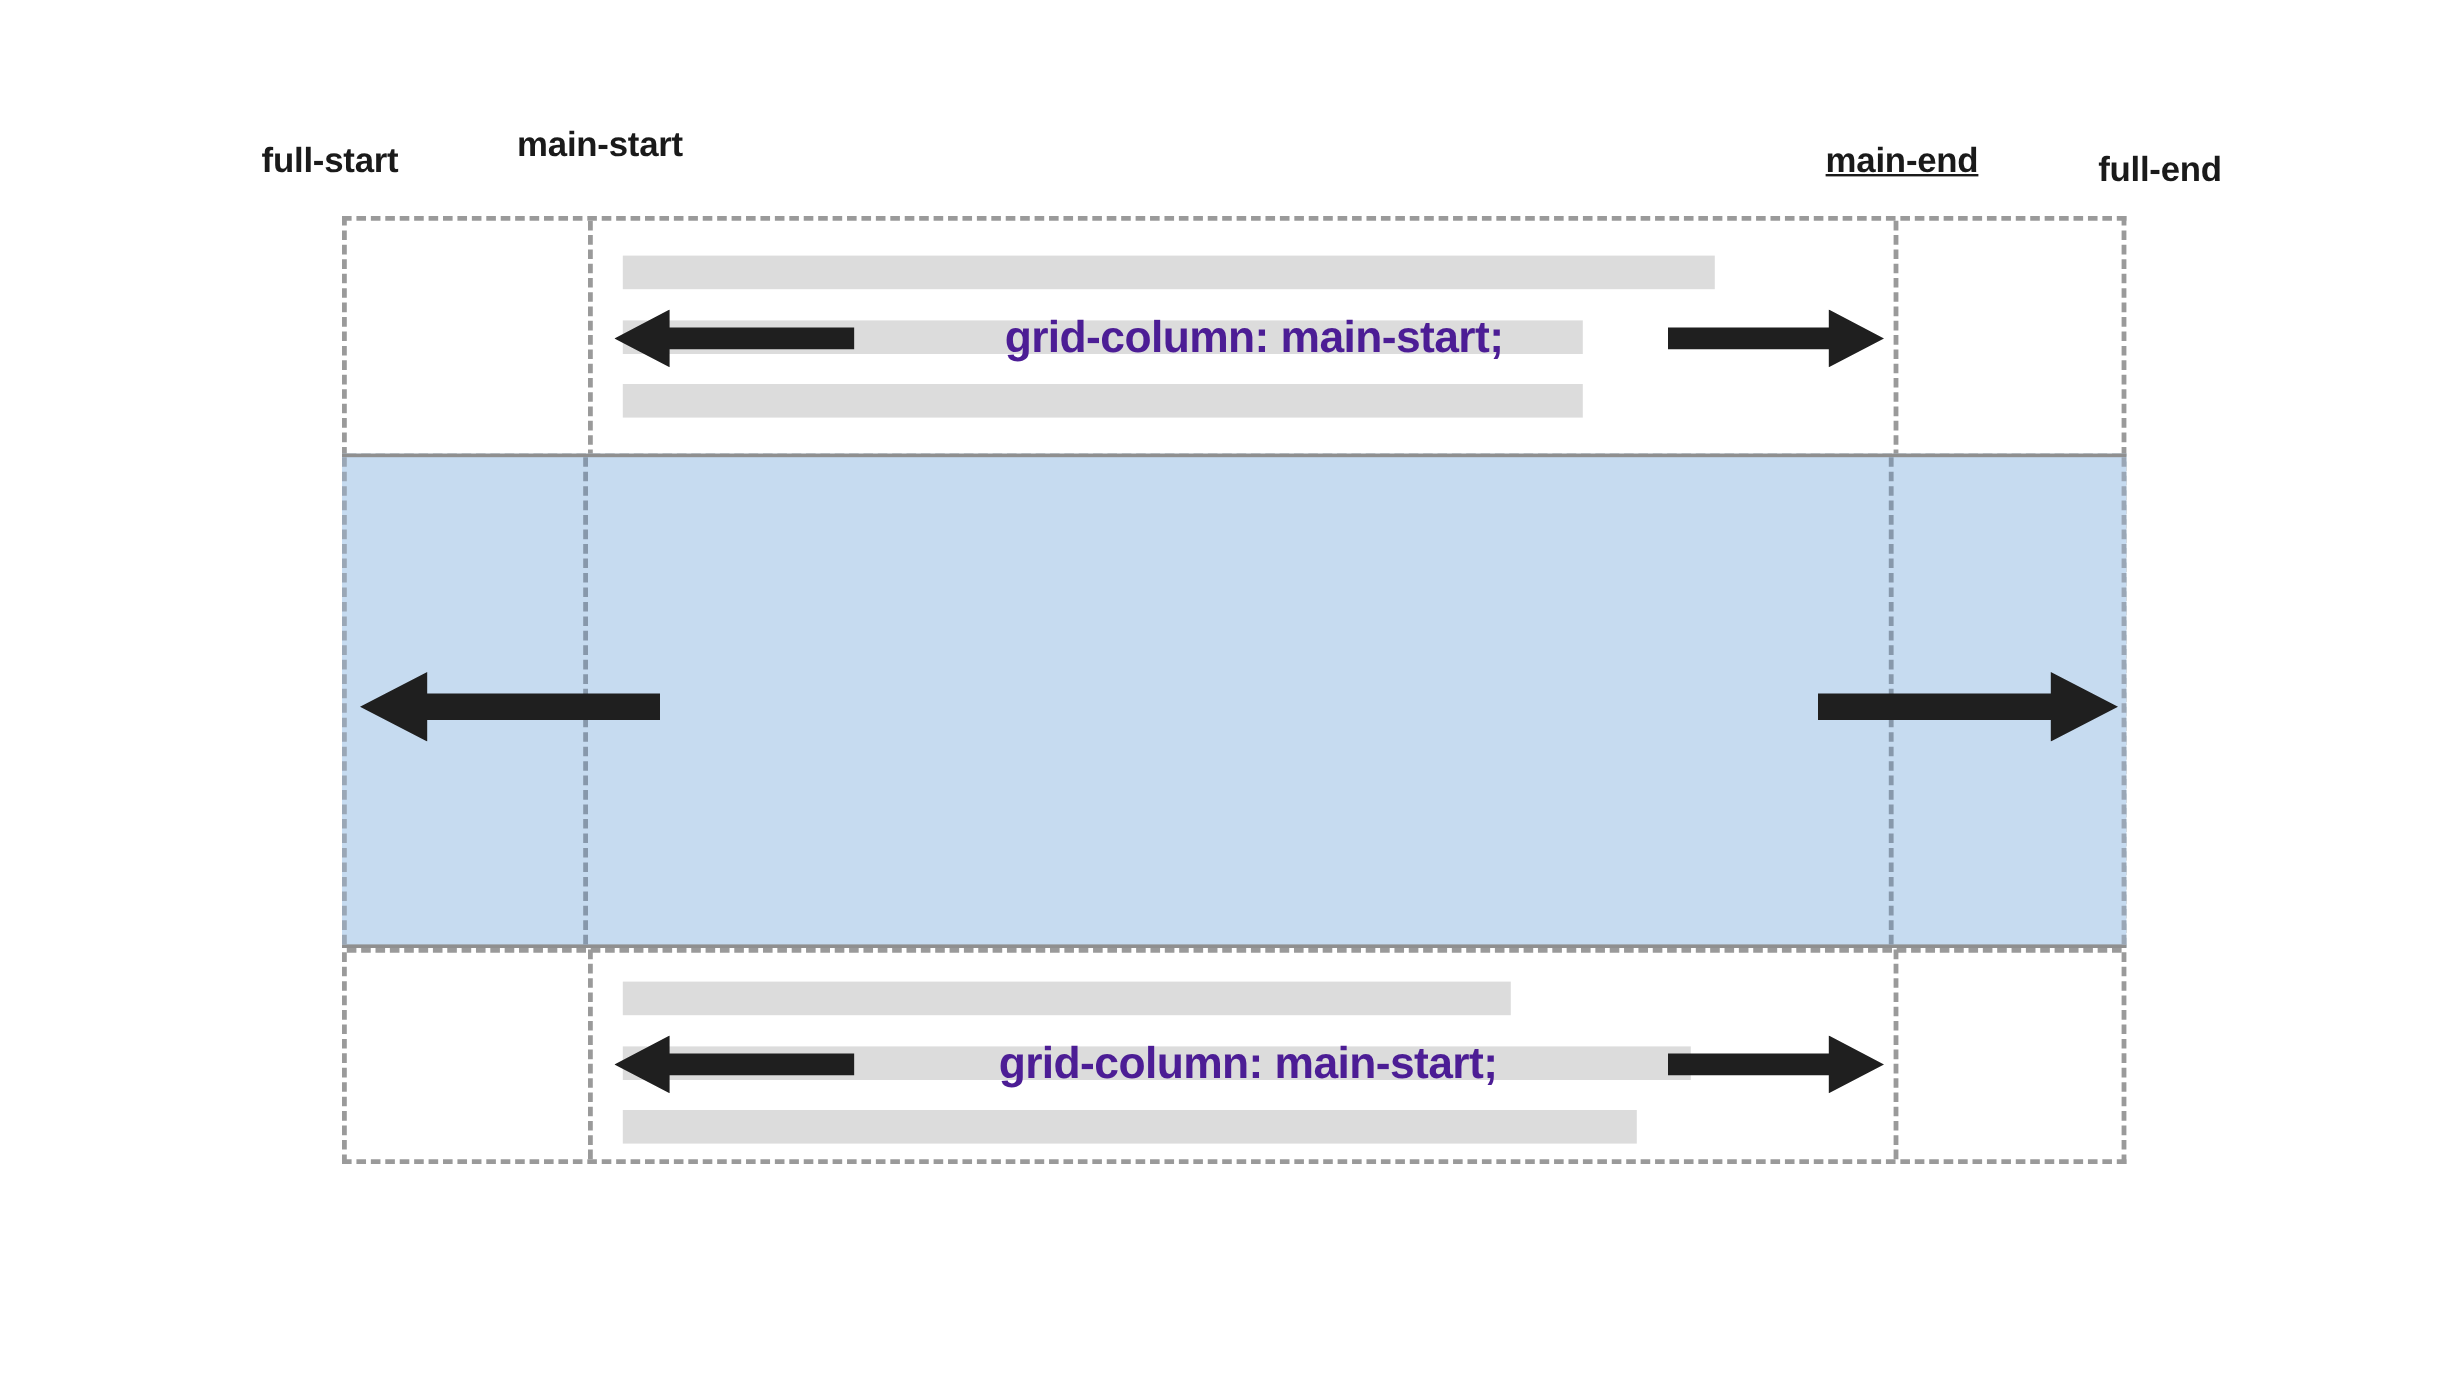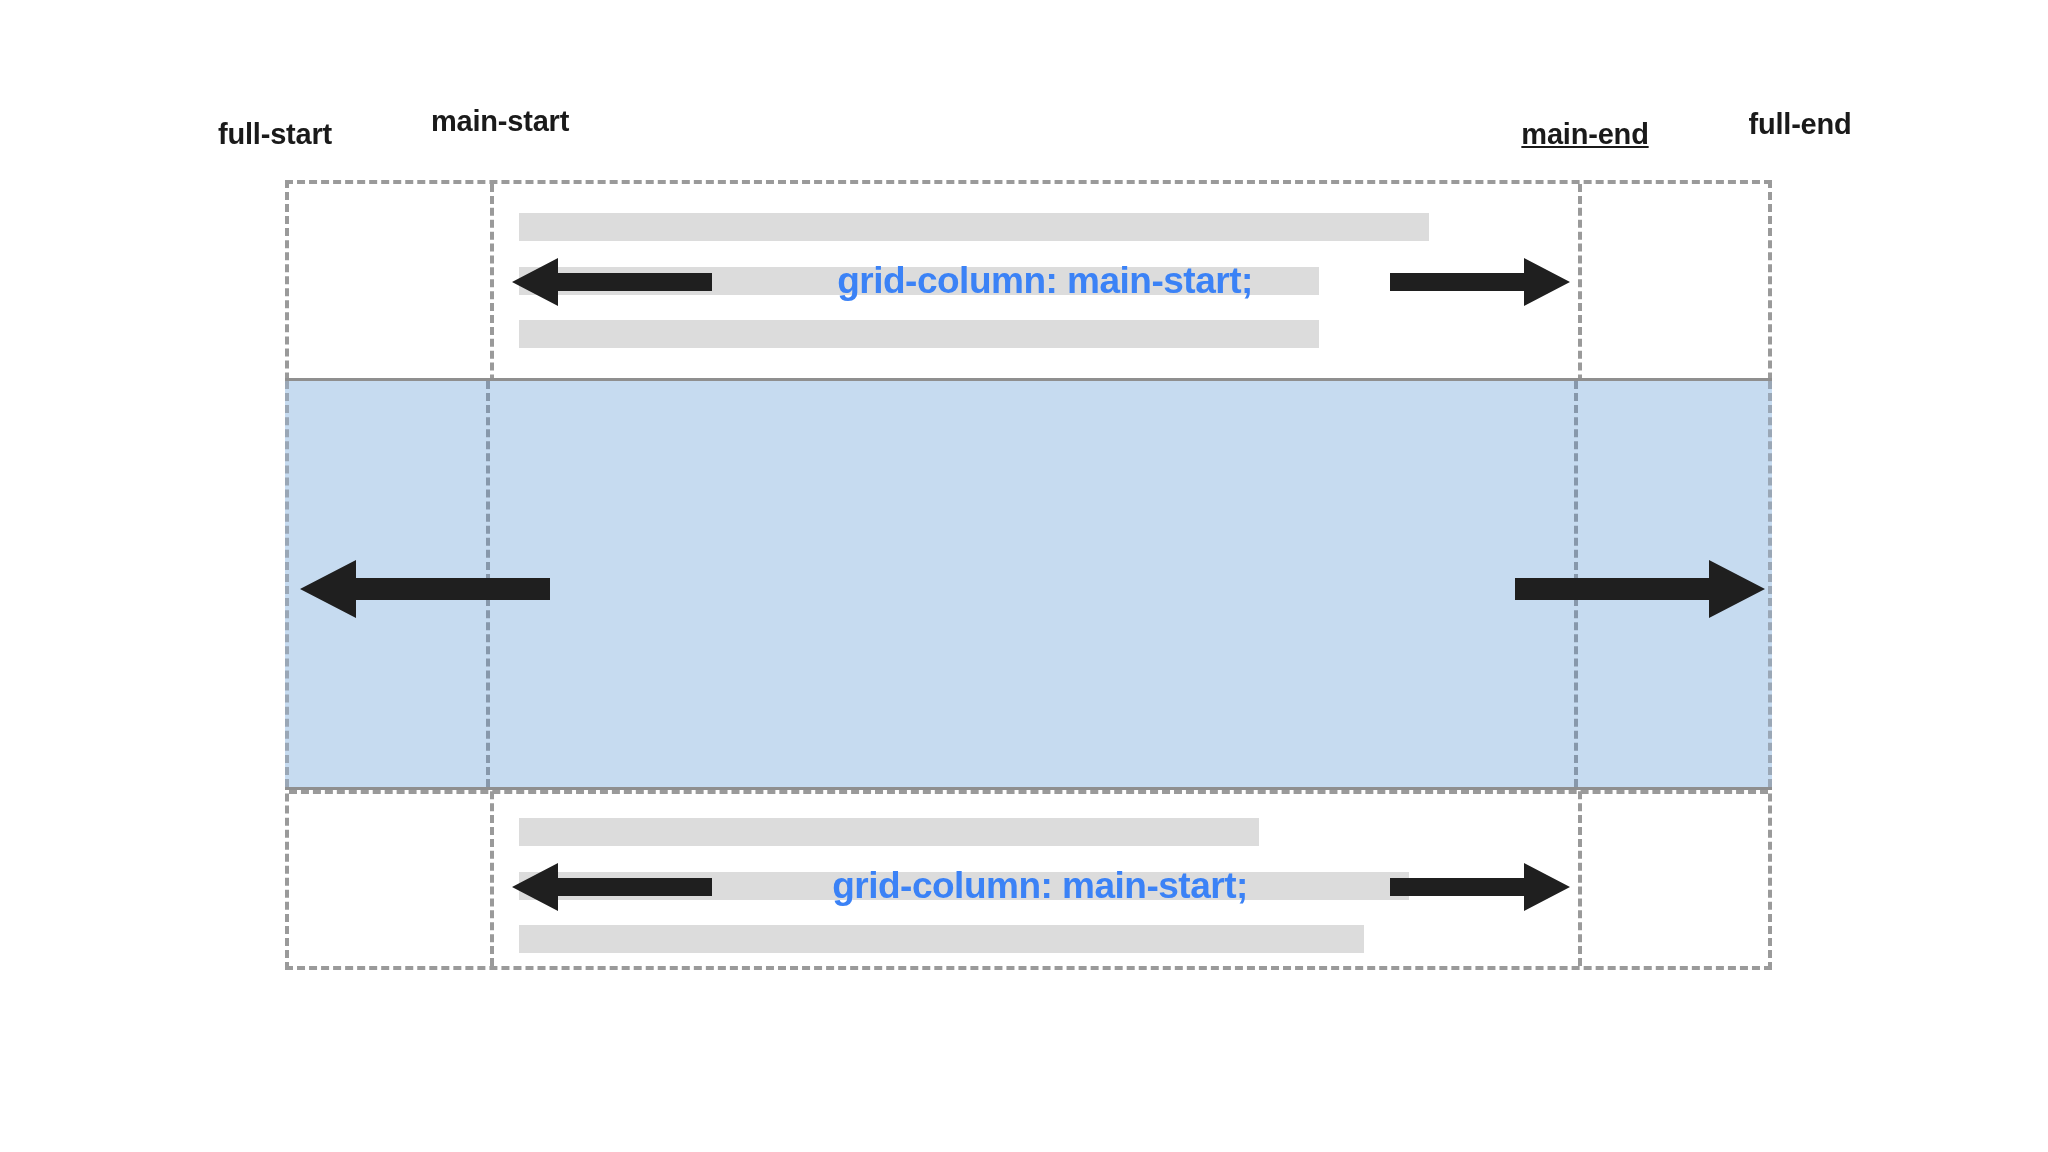--- a/index.html
+++ b/index.html
@@ -101,21 +101,21 @@
   .arrow {
     position: absolute;
     display: block;
   }
 
   
   .caption {
     position: absolute;
     font-family: "Liberation Sans", sans-serif;
     font-weight: bold;
-    color: #3b82f6;
+    color: #4c1d95;
     white-space: nowrap;
     transform: translate(-50%, -50%);
     letter-spacing: -0.5px;
   }
   .caption-row {
     font-size: 37px;
   }
   .caption-full {
     font-size: 42px;
   }
@@ -124,21 +124,21 @@
 <body>
 
 <div id="stage">
 
   <div class="col-label" style="left:275px; top:118px;">full-start</div>
 
   <div class="col-label" style="left:500px; top:105px;">main-start</div>
 
   <div class="col-label" style="left:1585px; top:118px;text-decoration:underline;">main-end</div>
 
-  <div class="col-label" style="left:1800px; top:108px;">full-end</div>
+  <div class="col-label" style="left:1800px; top:126px;">full-end</div>
 
   <div id="grid-frame">
 
     <div class="v-line" style="left:201px;"></div>
     <div class="v-line" style="left:1289px;"></div>
 
     <div class="h-line" style="top:194px;"></div>
     <div class="h-line" style="top:606px;"></div>
   </div>
 

